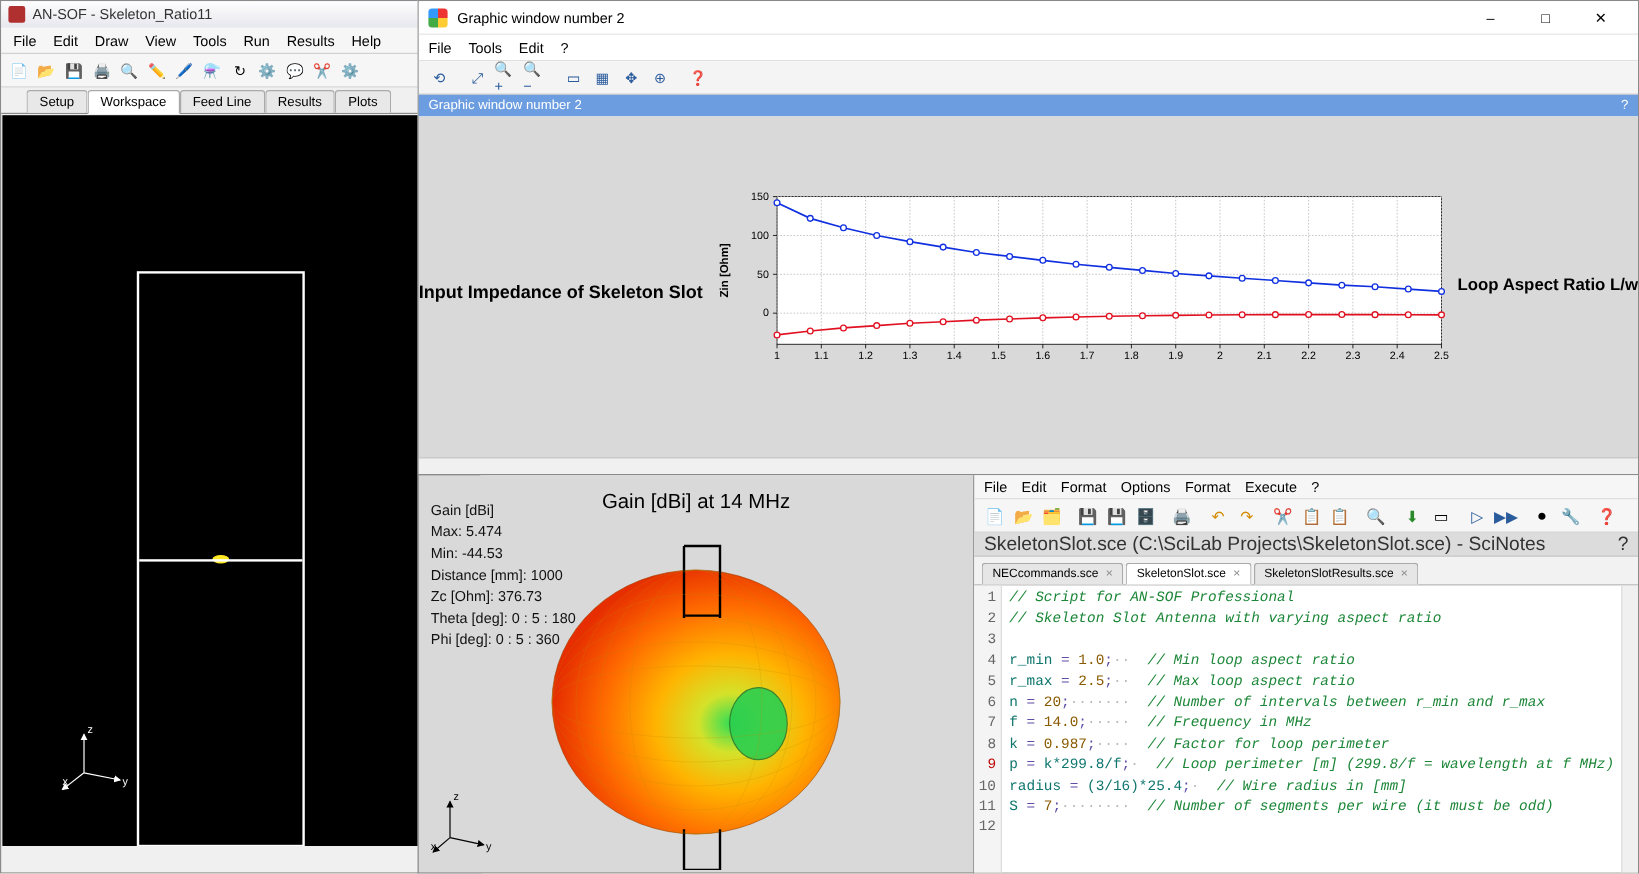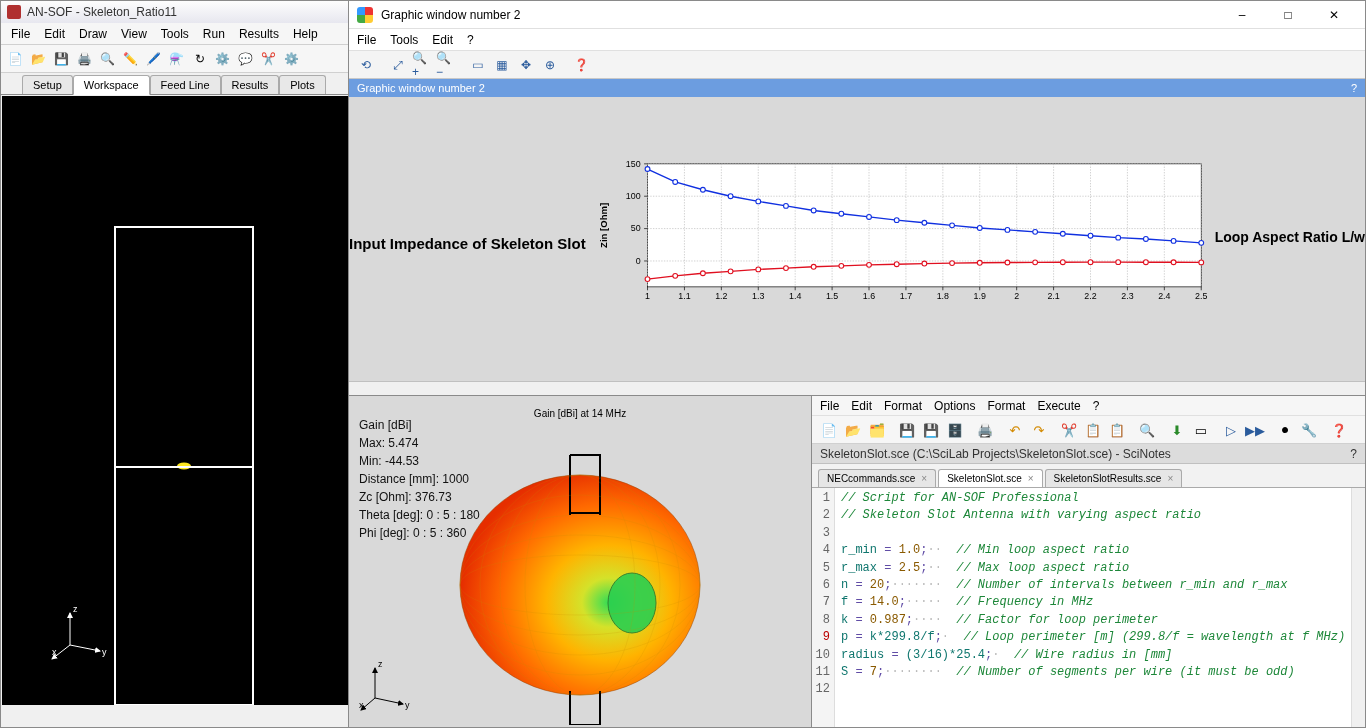--- a/index.html
+++ b/index.html
@@ -105,21 +105,21 @@
 #gwin .scrollbar {
   position:absolute; bottom:0; left:0; right:0; height:14px; background:#f0f0f0;
   border-top:1px solid #c0c0c0;
 }
 
 
 #gain3d {
   position:absolute; left:348px; top:396px; width:464px; bottom:0;
   background:#d9d9d9; border:1px solid #8a8a8a; border-top:none;
 }
-#gain3d .title { position:absolute; left:50%; transform:translateX(-50%); top:12px; font-size:10px;}
+#gain3d .title { position:absolute; left:50%; transform:translateX(-50%); top:12px; font-size:17px;}
 #gain3d .info {
   position:absolute; left:10px; top:20px; font-size:12px; line-height:1.5; color:#111;
 }
 #gain3d svg.pattern {
   position:absolute; left:50%; top:54%; transform:translate(-50%,-50%);
 }
 #gain3d .axes-small {
   position:absolute; left:10px; bottom:10px;
 }
 
@@ -133,21 +133,21 @@
   border-bottom:1px solid #e0e0e0; font-size:12px;
 }
 #scinotes .toolbar {
   height:28px; display:flex; gap:2px; padding:3px 6px; border-bottom:1px solid #d0d0d0;
 }
 #scinotes .toolbar .tbtn {
   width:22px; height:22px; display:flex; align-items:center; justify-content:center;
   cursor:pointer; font-size:13px;
 }
 #scinotes .pathbar {
-  height:20px; background:#dcdcdc; padding:2px 8px; font-size:12px; color:#333;
+  height:20px; background:#dcdcdc; padding:2px 8px; font-size:16px; color:#333;
   display:flex; justify-content:space-between; align-items:center;
   border-bottom:1px solid #c0c0c0;
 }
 #scinotes .tabs {
   height:24px; display:flex; align-items:flex-end; padding-left:6px; gap:2px;
   border-bottom:1px solid #aaa; background:#f2f2f2;
 }
 #scinotes .tabs .tab {
   display:flex; align-items:center; gap:6px; padding:3px 8px;
   border:1px solid #aaa; border-bottom:none; background:#e6e6e6;

